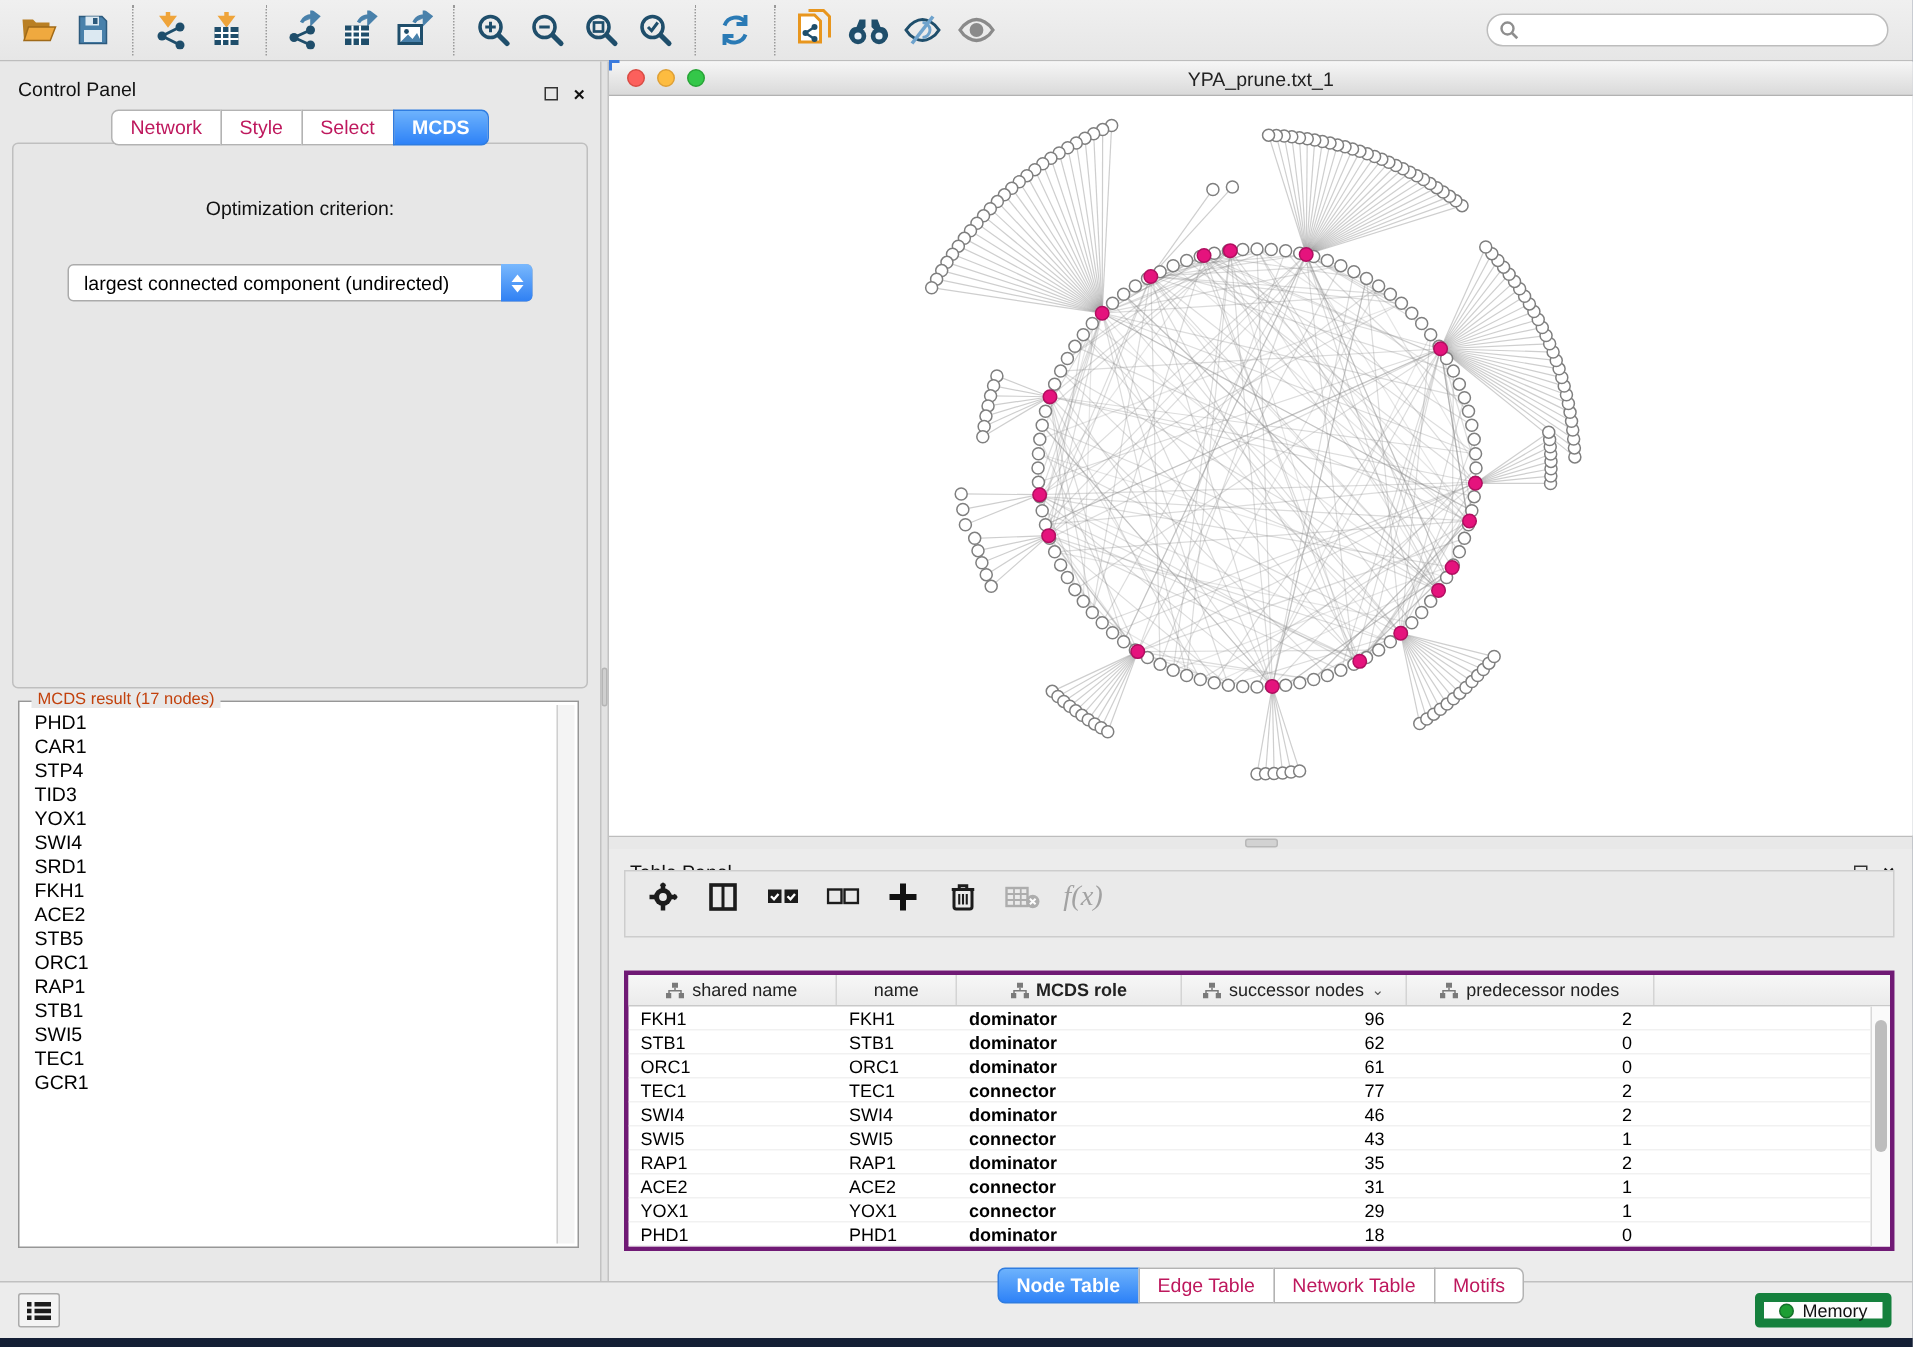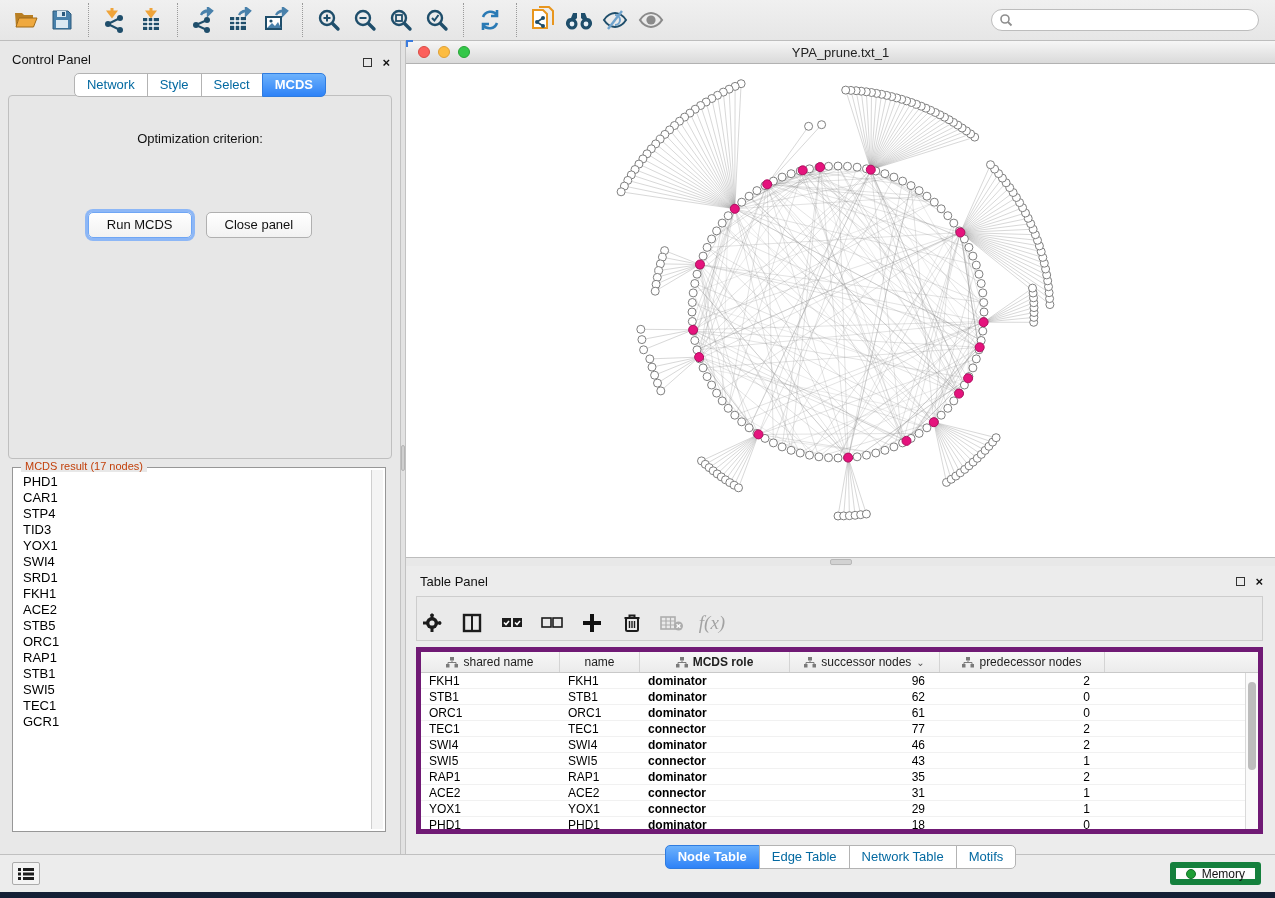--- a/index.html
+++ b/index.html
@@ -26,21 +26,21 @@
   .content { position:absolute; left:0; right:0; top:41px; bottom:38px; }
 
   
   .control-panel { position:absolute; left:0; top:0; width:400px; bottom:0; background:#e8e8e8; }
   .cp-header { height:26px; display:flex; align-items:flex-end; padding:4px 10px 0 12px;
     font-size:13px; color:#111; }
   .panel-float { width:9px; height:9px; border:1.5px solid #333; margin-left:auto; cursor:pointer; }
   .panel-close { font-size:13px; font-weight:bold; color:#111; margin-left:10px; cursor:pointer; line-height:9px; }
   .seg-row { display:flex; justify-content:center; margin-top:6px; position:relative; z-index:2; }
   .seg-tab { background:#fff; border:1px solid #b3b3b3; font-size:13px; padding:3px 12px 4px;
-    margin-left:-1px; cursor:pointer; color:#0369a1; }
+    margin-left:-1px; cursor:pointer; color:#be185d; }
   .seg-tab:first-child { border-radius:5px 0 0 5px; margin-left:0; }
   .seg-tab:last-child { border-radius:0 5px 5px 0; }
   .seg-tab.active { background:linear-gradient(#6db2fc,#2e82f7); border-color:#2f7ce0; color:#fff;font-weight:bold; }
   .cp-box { position:absolute; left:8px; right:8px; top:65px; height:364px;
     border:1px solid #bfbfbf; border-radius:4px; background:#e7e7e7; margin-top:-11px; padding-top:11px; }
   .opt-label { text-align:center; font-size:13px; margin-top:24px; color:#111; }
   .opt-select { position:absolute; left:36px; right:36px; top:80px; height:25px; background:#fff;
     border:1px solid #ababab; border-radius:4px; font-size:13px; display:flex; align-items:center;
     padding-left:10px; cursor:pointer; }
   .sel-cap { position:absolute; right:-1px; top:-1px; width:21px; height:25px; border-radius:0 4px 4px 0;
@@ -86,28 +86,28 @@
   .net-title { position:absolute; left:0; right:0; text-align:center; font-size:13px; color:#222; }
   .net-canvas { position:absolute; left:0; right:0; top:23px; bottom:0; background:#fff; overflow:hidden; }
 
   .h-split { position:absolute; left:0; right:0; top:517px; height:8px; background:#e8e8e8; cursor:row-resize; }
   .h-handle { position:absolute; left:50%; top:1px; width:22px; height:6px; margin-left:-11px;
     background:#d2d2d2; border:1px solid #b8b8b8; border-radius:2px; }
 
   
   .table-panel { position:absolute; left:0; right:0; top:525px; bottom:0; background:#ececec; }
   .tp-header { height:24px; display:flex; align-items:center; padding:6px 12px 0 14px; font-size:13px; color:#111; }
-  .tp-toolbar { position:absolute; left:10px; right:12px; top:30px; height:45px;
-    background:#eaeaea; border:1px solid #cdcdcd; display:flex; align-items:flex-end; gap:10px; padding:0 0; }
+  .tp-toolbar { position:absolute; left:10px; right:12px; top:14px; height:45px;
+    background:#eaeaea; border:1px solid #cdcdcd; display:flex; align-items:flex-start; gap:10px; padding:0 10px; }
   .tp-btn { width:30px; height:34px; display:flex; align-items:center; justify-content:center; cursor:pointer; }
   .tp-btn.disabled { cursor:default; opacity:.9; }
   .fx-label { font-family:"Liberation Serif", serif; font-style:italic; font-size:19px; color:#9b9b9b; }
 
   .node-table { position:absolute; left:10px; right:12px; top:81px; height:187px;
-    background:#fff; border:5px solid #701a75; }
+    background:#fff; border:3px solid #701a75; }
   .nt-header { display:flex; height:21px; background:linear-gradient(#f7f7f7,#ebebeb);
     border-bottom:1px solid #c9c9c9; }
   .nt-hcell { display:flex; align-items:center; justify-content:center; gap:5px;
     font-size:12px; color:#222; border-right:1px solid #d4d4d4; cursor:pointer; }
   .sort-chev { font-size:10px; color:#555; }
   .nt-body { position:absolute; left:0; right:13px; top:21px; bottom:0; overflow:hidden; }
   .nt-row { display:flex; height:16px; border-bottom:1px solid #f1f1f1; cursor:default; }
   .nt-cell { font-size:12px; color:#000; padding:1px 6px 0 8px; white-space:nowrap; overflow:hidden; }
   .nt-cell.num { text-align:right; padding-right:15px; }
   .c0 { width:139px; } .c1 { width:80px; } .c2 { width:150px;font-weight:bold; } .c3 { width:150px; }
@@ -287,23 +287,26 @@
         <span class="panel-close">×</span>
       </div>
       <div class="seg-row" id="cp-tabs">
           <div class="seg-tab">Network</div>
           <div class="seg-tab">Style</div>
           <div class="seg-tab">Select</div>
           <div class="seg-tab active">MCDS</div>
         </div>
       <div class="cp-box">
         <div class="opt-label">Optimization criterion:</div>
-        <div class="btn-row">
-          <button class="mac-btn focus">Run MCDS</button>
-          <button class="mac-btn">Close panel</button>
+        <div class="opt-select">
+          <span>largest connected component (undirected)</span>
+          <span class="sel-cap">
+            <span class="tri-up"></span>
+              <span class="tri-dn"></span>
+          </span>
         </div>
       </div>
       <div class="mcds-group">
         <span class="mcds-legend">MCDS result (17 nodes)</span>
         <div class="mcds-list" id="mcds-list">
             <div class="mcds-item">PHD1</div>
             <div class="mcds-item">CAR1</div>
             <div class="mcds-item">STP4</div>
             <div class="mcds-item">TID3</div>
             <div class="mcds-item">YOX1</div>

